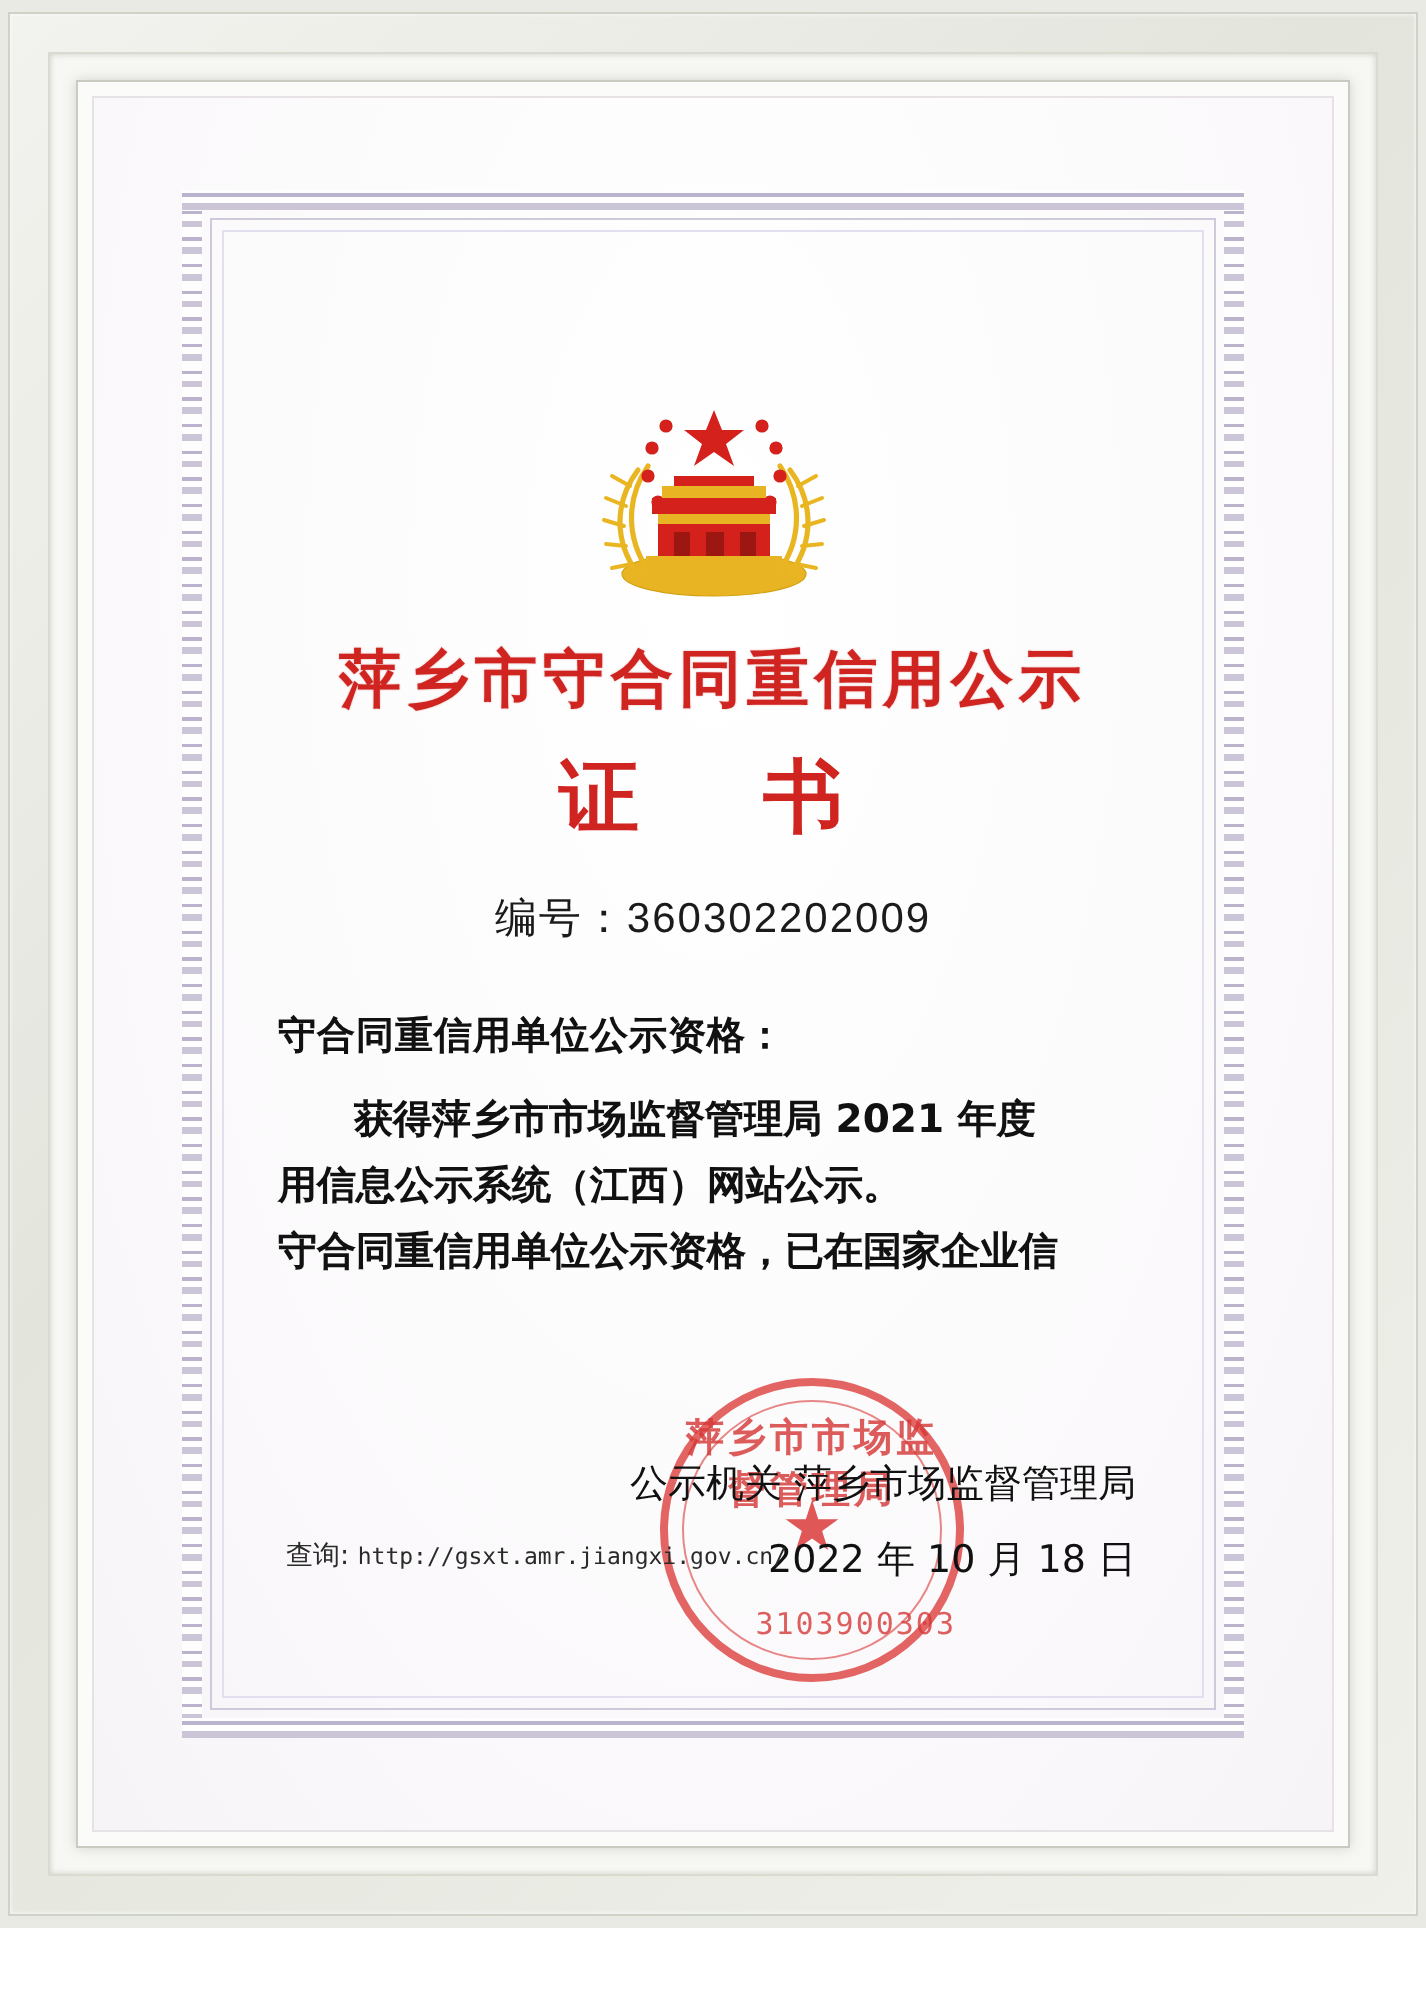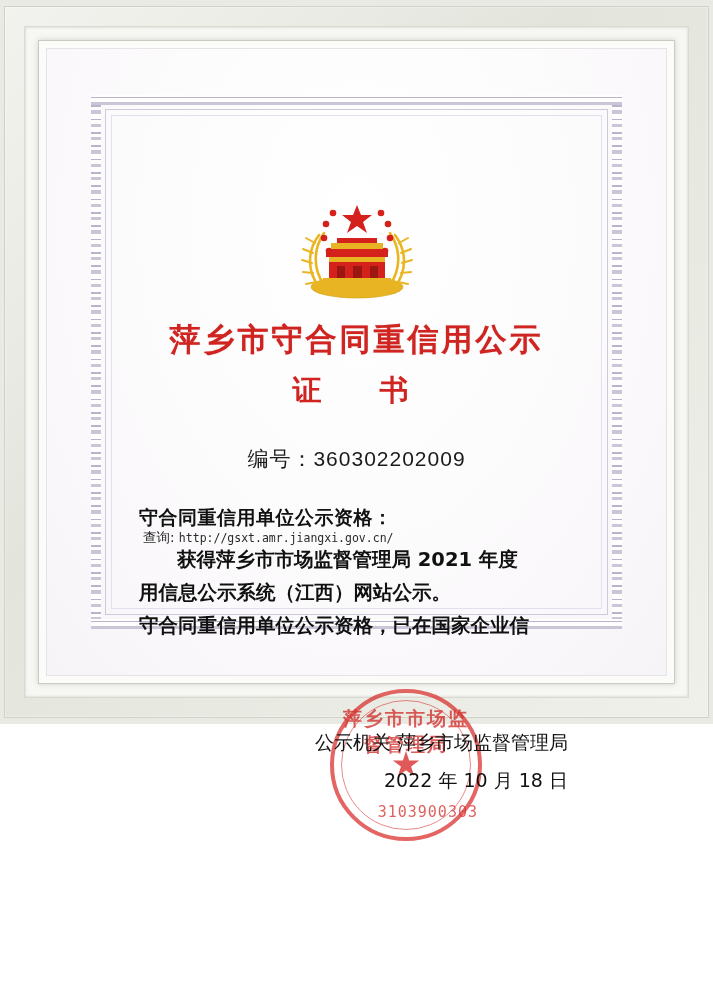--- a/index.html
+++ b/index.html
@@ -11,21 +11,21 @@
     width: 713px;
     height: 1000px;
     font-family: "Liberation Sans", sans-serif;
     overflow: hidden;
   }
 
   
   #certificate-root {
     position: relative;
     width: 713px;
-    height: 724px;
+    height: 964px;
     box-sizing: border-box;
     background: #e9eae4;
   }
 
   .frame-outer {
     position: absolute;
     left: 4px;
     top: 6px;
     right: 4px;
     bottom: 6px;
@@ -149,21 +149,21 @@
     white-space: nowrap;
   }
   .title-sub {
     position: absolute;
     top: 248px;
     left: 0;
     right: 12px;
     text-align: center;
     font-family: "DejaVu Sans", sans-serif;
     font-weight: bold;
-    font-size: 29px;
+    font-size: 40px;
     letter-spacing: 24px;
     text-indent: 24px;
     color: #cf2420;
   }
 
   .serial {
     position: absolute;
     top: 322px;
     left: 0;
     right: 0;

